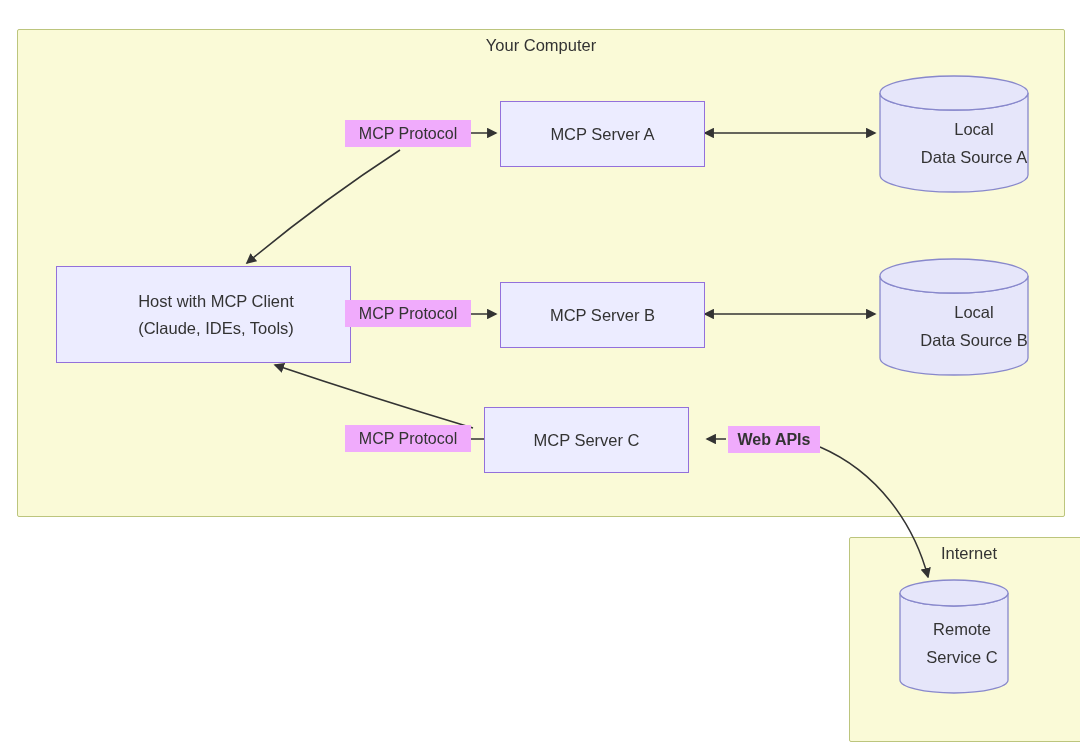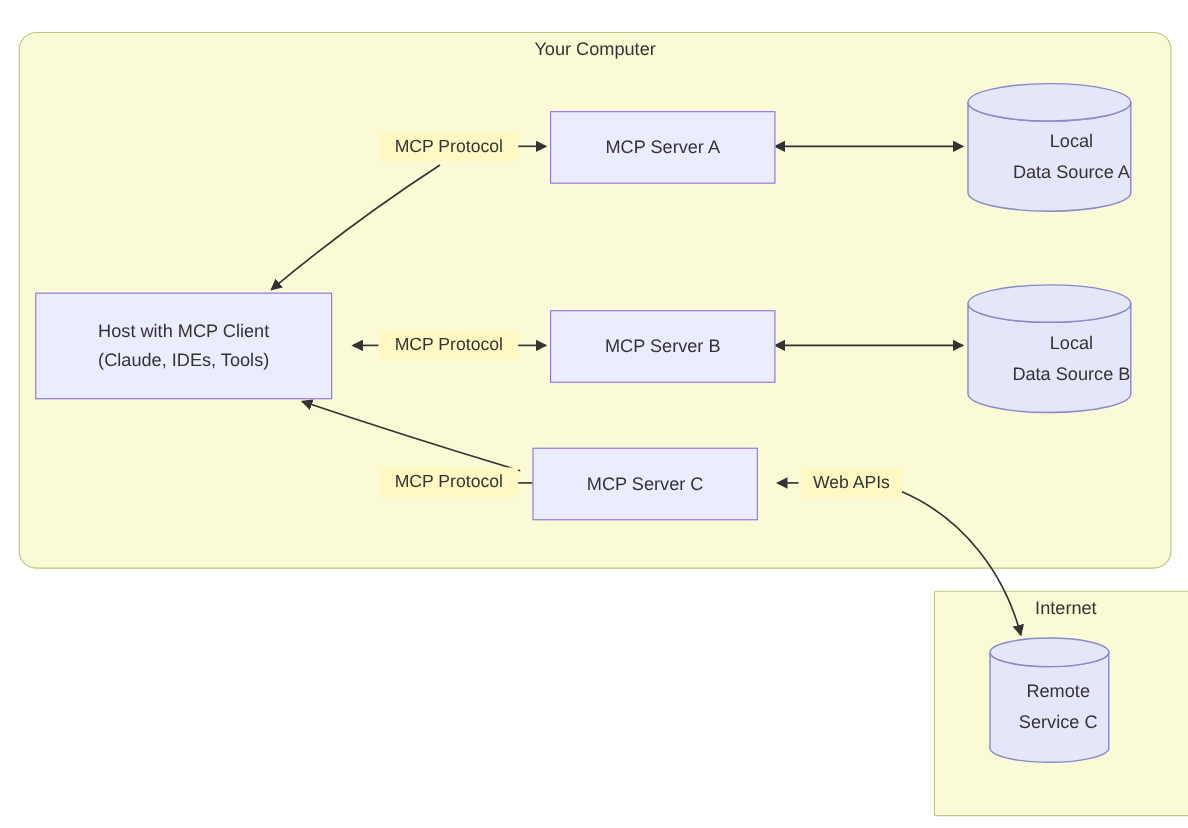--- a/index.html
+++ b/index.html
@@ -18,30 +18,30 @@
   .node {
     position:absolute; background:#ECECFF; border:1.3px solid #9370DB;
     display:flex; flex-direction:column; align-items:center; justify-content:center;
     font-size:16.5px; line-height:27px; text-align:center;
   }
   .cyl-text {
     position:absolute; display:flex; flex-direction:column; align-items:center;
     justify-content:center; text-align:center; font-size:16.5px; line-height:28px;margin-left:20px;
   }
   .edge-label {
-    position:absolute; background:#fef9c3;
+    position:absolute; background:#f0abfc;
     display:flex; align-items:center; justify-content:center; font-size:16px;
   }
 </style>
 </head>
 <body>
 
 <div class="canvas">
 
-  <div class="group" style="left:17px; top:29px; width:1046px; height:486px;border-radius:16px;">
+  <div class="group" style="left:17px; top:29px; width:1046px; height:486px;">
     <div class="group-title">Your Computer</div>
   </div>
 
   <div class="group" style="left:849px; top:537px; width:214px; height:203px;padding-left:24px;">
     <div class="group-title">Internet</div>
   </div>
 
   <svg class="edges" width="1080" height="753" viewBox="0 0 1080 753">
     <defs>
       <marker id="arrow" viewBox="0 0 10 10" refX="8.5" refY="5" markerWidth="7" markerHeight="7" orient="auto-start-reverse">
@@ -78,21 +78,21 @@
 
     <path d="M473,428 Q370,397 275,365" fill="none" stroke="#333333" stroke-width="1.5" marker-end="url(#arrow)"></path>
 
     <path d="M471,439 L496,439" fill="none" stroke="#333333" stroke-width="1.5" marker-end="url(#arrow)"></path>
 
     <path d="M726,439 L707,439" fill="none" stroke="#333333" stroke-width="1.5" marker-end="url(#arrow)"></path>
 
     <path d="M820,447 C878,472 914,524 928,577" fill="none" stroke="#333333" stroke-width="1.5" marker-end="url(#arrow)"></path>
   </svg>
 
-  <div class="node" style="left:32px; top:266px; width:268px; height:95px;">
+  <div class="node" style="left:56px; top:266px; width:268px; height:95px;padding-left:25px;">
     <div>Host with MCP Client</div>
     <div>(Claude, IDEs, Tools)</div>
   </div>
 
   <div class="node" style="left:500px; top:101px; width:203px; height:64px;">
     <div>MCP Server A</div>
   </div>
 
   <div class="node" style="left:500px; top:282px; width:203px; height:64px;">
     <div>MCP Server B</div>
@@ -116,15 +116,15 @@
     <div>Remote</div>
     <div>Service C</div>
   </div>
 
   <div class="edge-label" style="left:345px; top:120px; width:126px; height:27px;">MCP Protocol</div>
 
   <div class="edge-label" style="left:345px; top:300px; width:126px; height:27px;">MCP Protocol</div>
 
   <div class="edge-label" style="left:345px; top:425px; width:126px; height:27px;">MCP Protocol</div>
 
-  <div class="edge-label" style="left:728px; top:426px; width:92px; height:27px;">Web APIs</div>
+  <div class="edge-label" style="left:728px; top:426px; width:92px; height:27px;font-weight:bold;">Web APIs</div>
 
 </div>
 
 </body></html>

